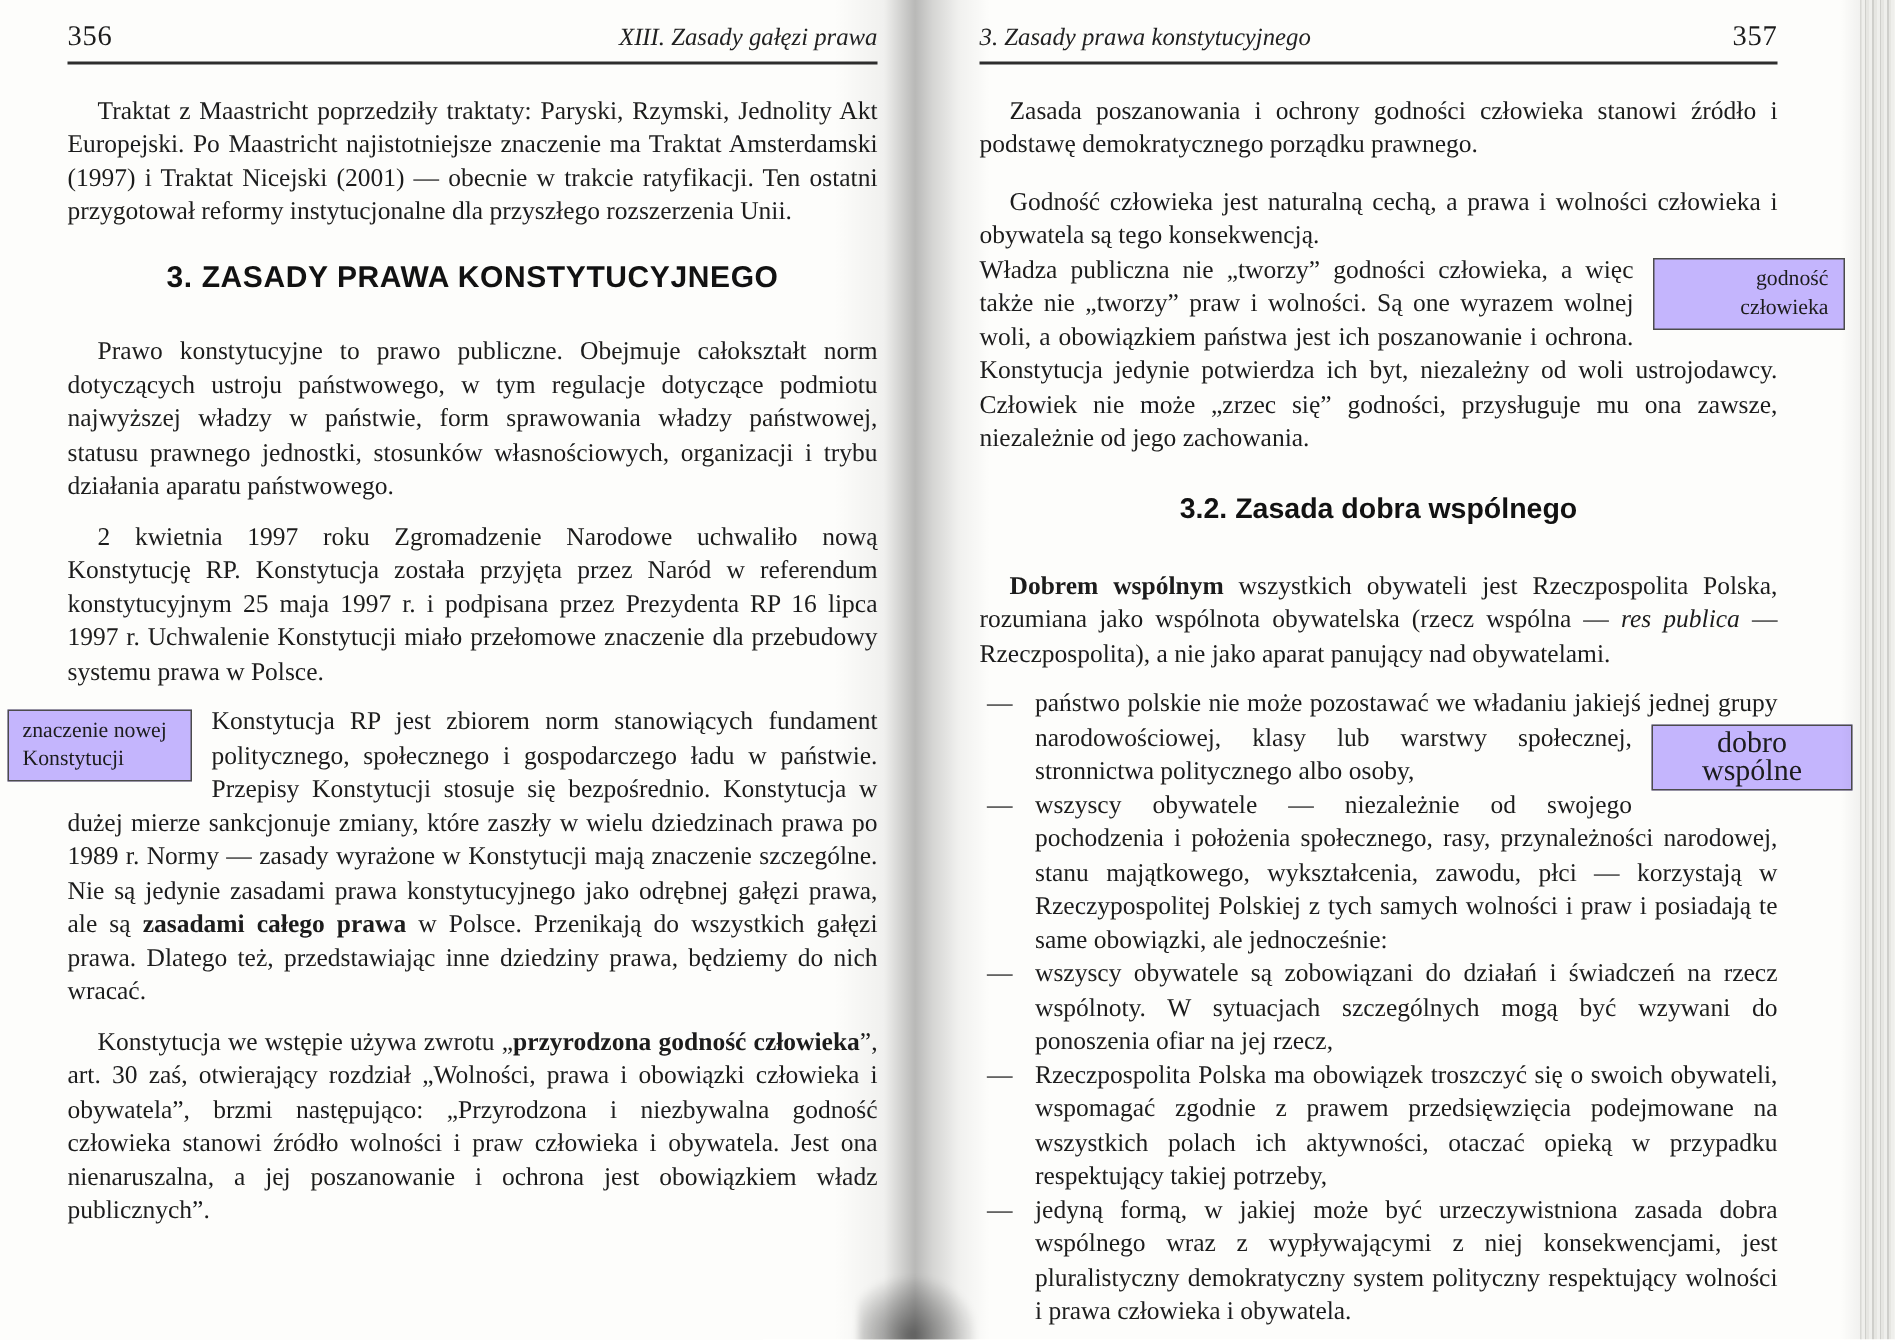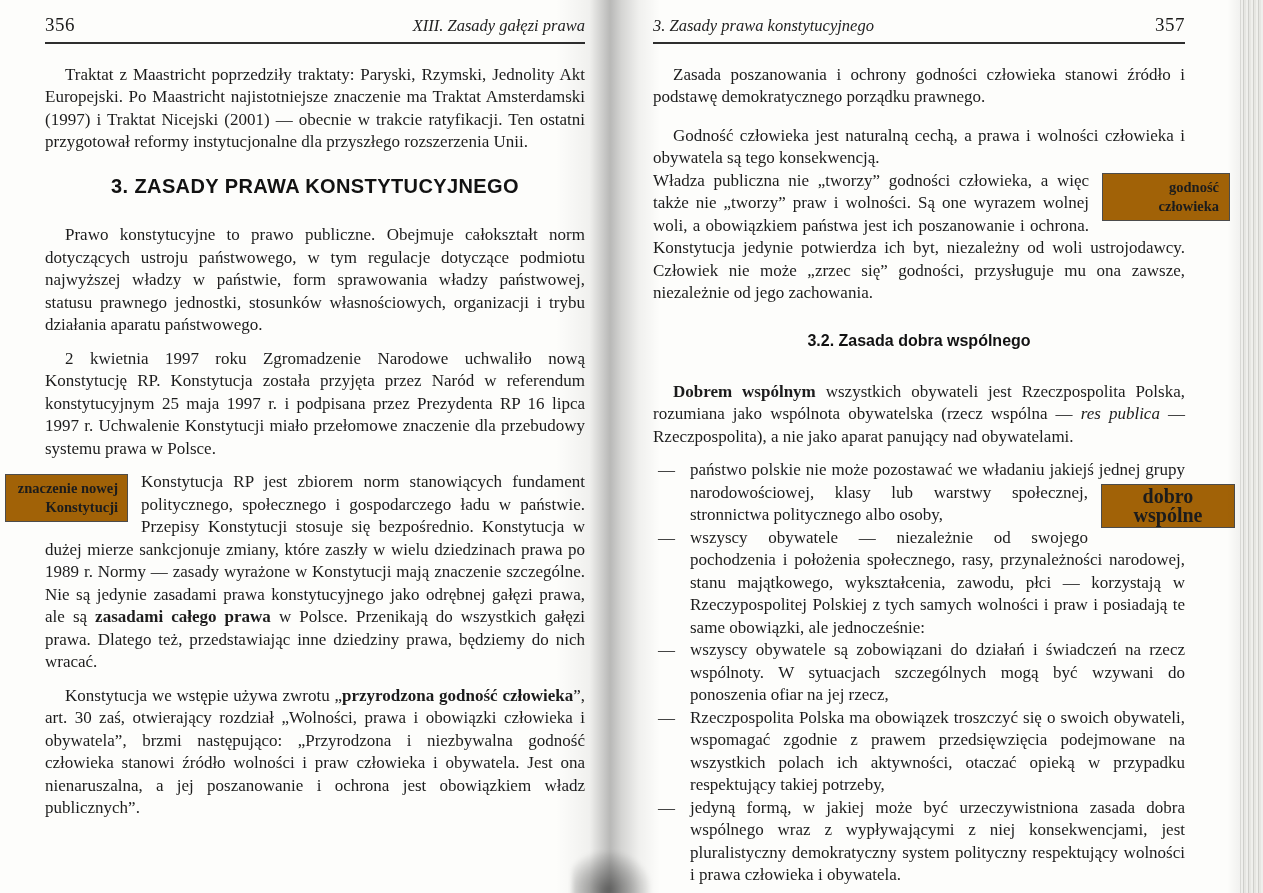--- a/index.html
+++ b/index.html
@@ -43,45 +43,45 @@
   .h-main {
     font-family: "Liberation Sans", sans-serif;
     font-size: 20px; font-weight: bold;
     text-align: center;
     letter-spacing: 0.4px;
     color: #121212;
     margin: 21px 0 27px 0;
   }
   .h-sub {
     font-family: "Liberation Sans", sans-serif;
-    font-size: 16px; font-weight: bold;
+    font-size: 19px; font-weight: bold;
     line-height: 24px;
     text-align: center;
     color: #121212;
     margin: 26px 0 17px 0;
   }
 
   b { font-weight: bold; }
   .it { font-style: italic; }
 
   
   .mbox {
     border: 1.5px solid #4c4c4c;
-    font-weight: bold;
+    font-weight: normal;
     font-size: 14.5px;
     line-height: 19px;
-    background: #a16207;
+    background: #c4b5fd;
     text-indent: 0;
   }
   .mbox-left {
     float: left;
     width: 103px;
     padding: 4px 9px;
     margin: 3px 13px 2px -40px;
-    text-align: right;
+    text-align: left;
   }
   .mbox-right {
     float: right;
     width: 106px;
     padding: 4px 10px;
     margin: 3px -45px 5px 13px;
     text-align: right;
   }
   .mbox-dobro {
     float: right;

